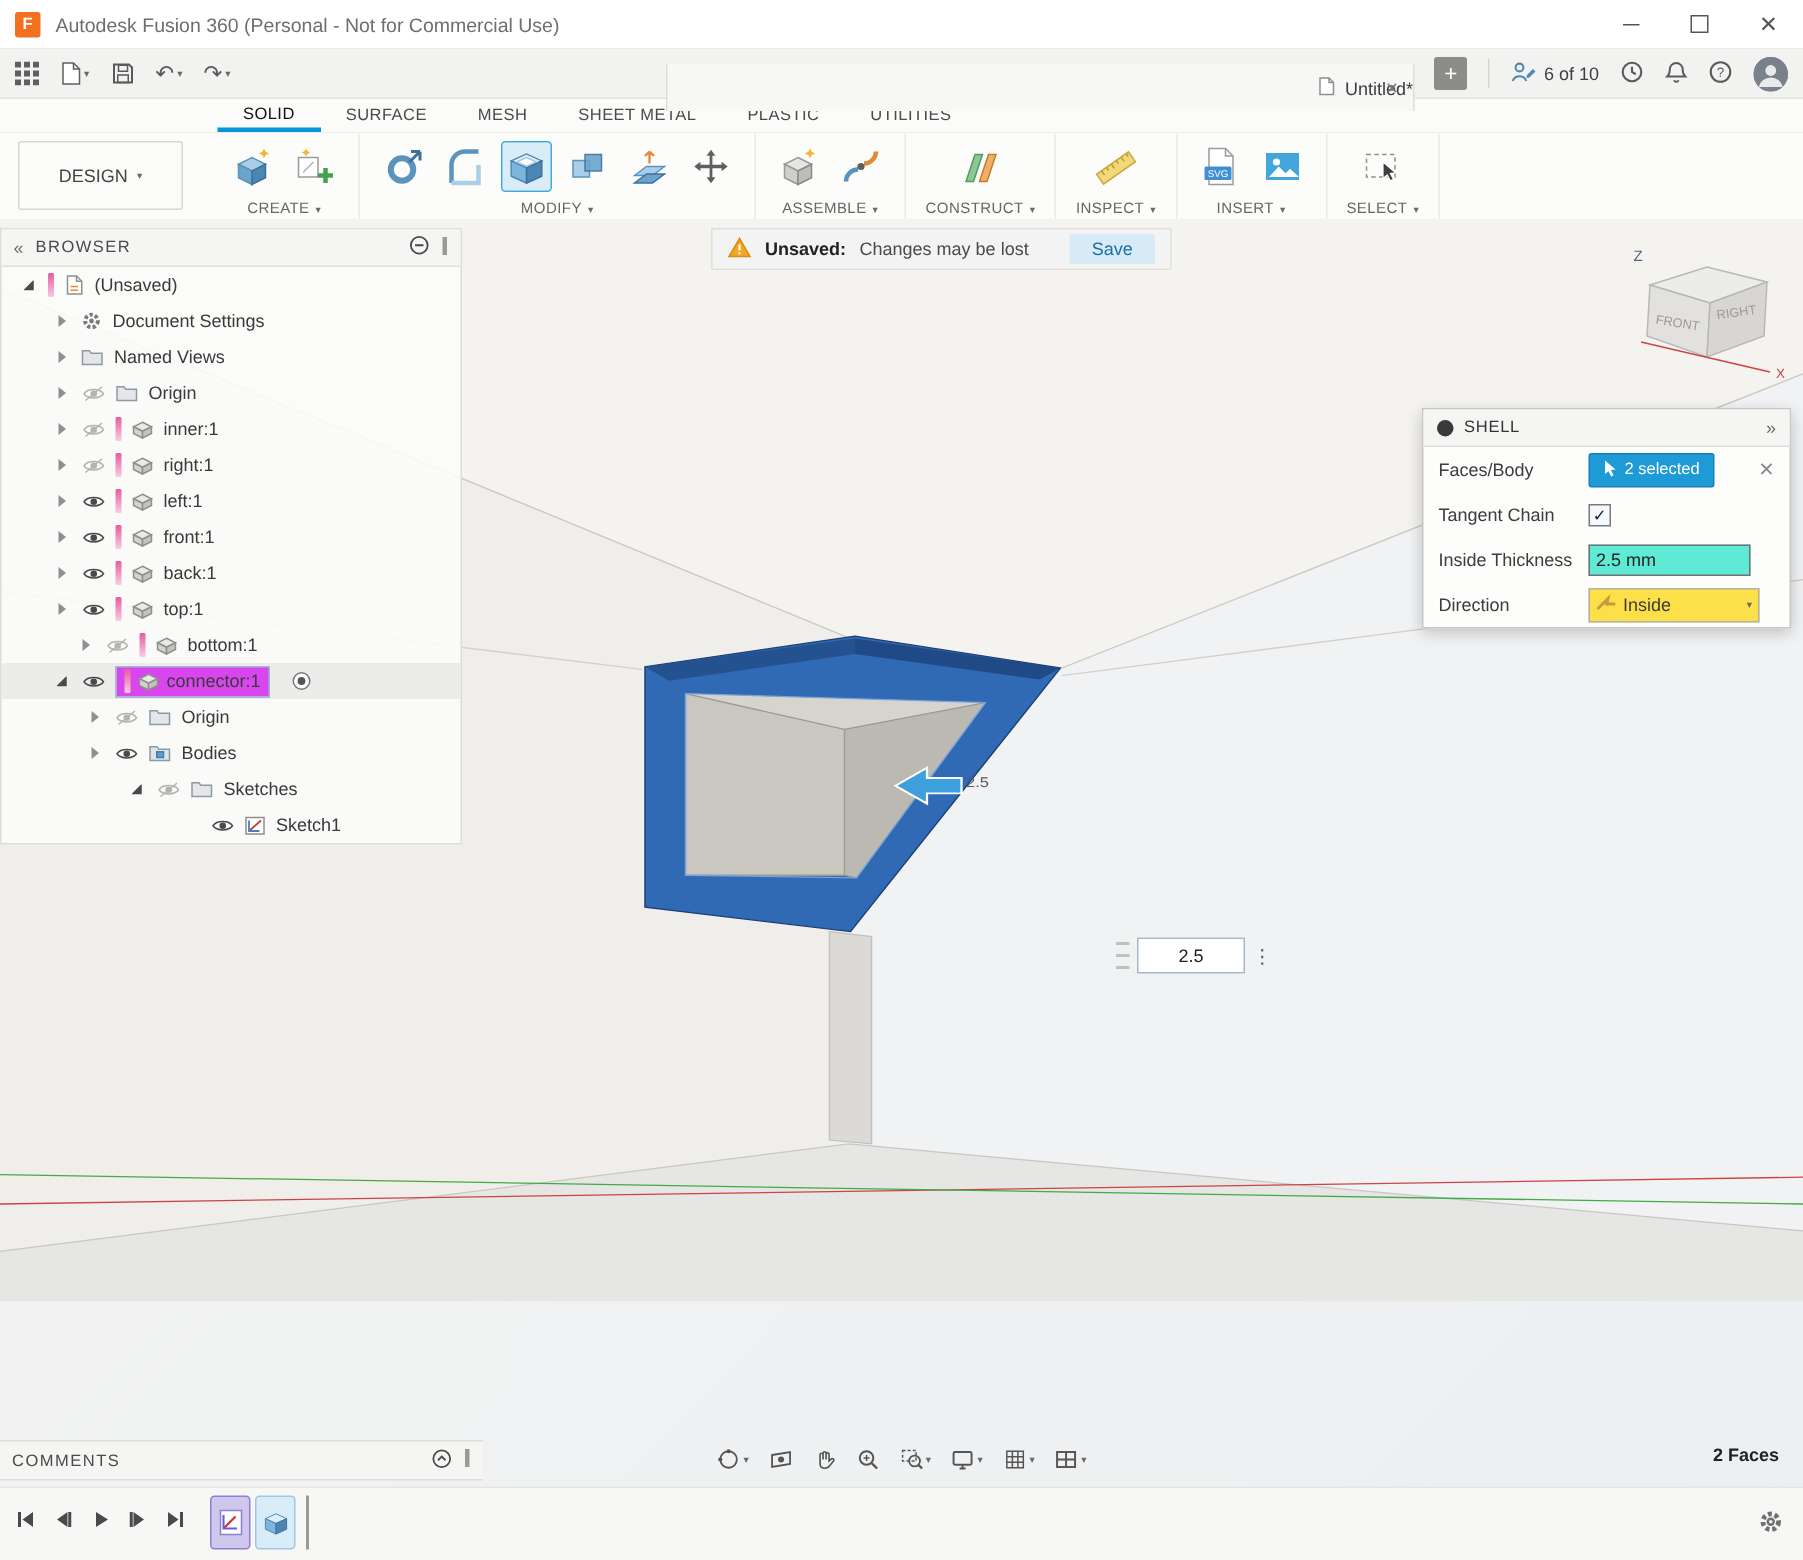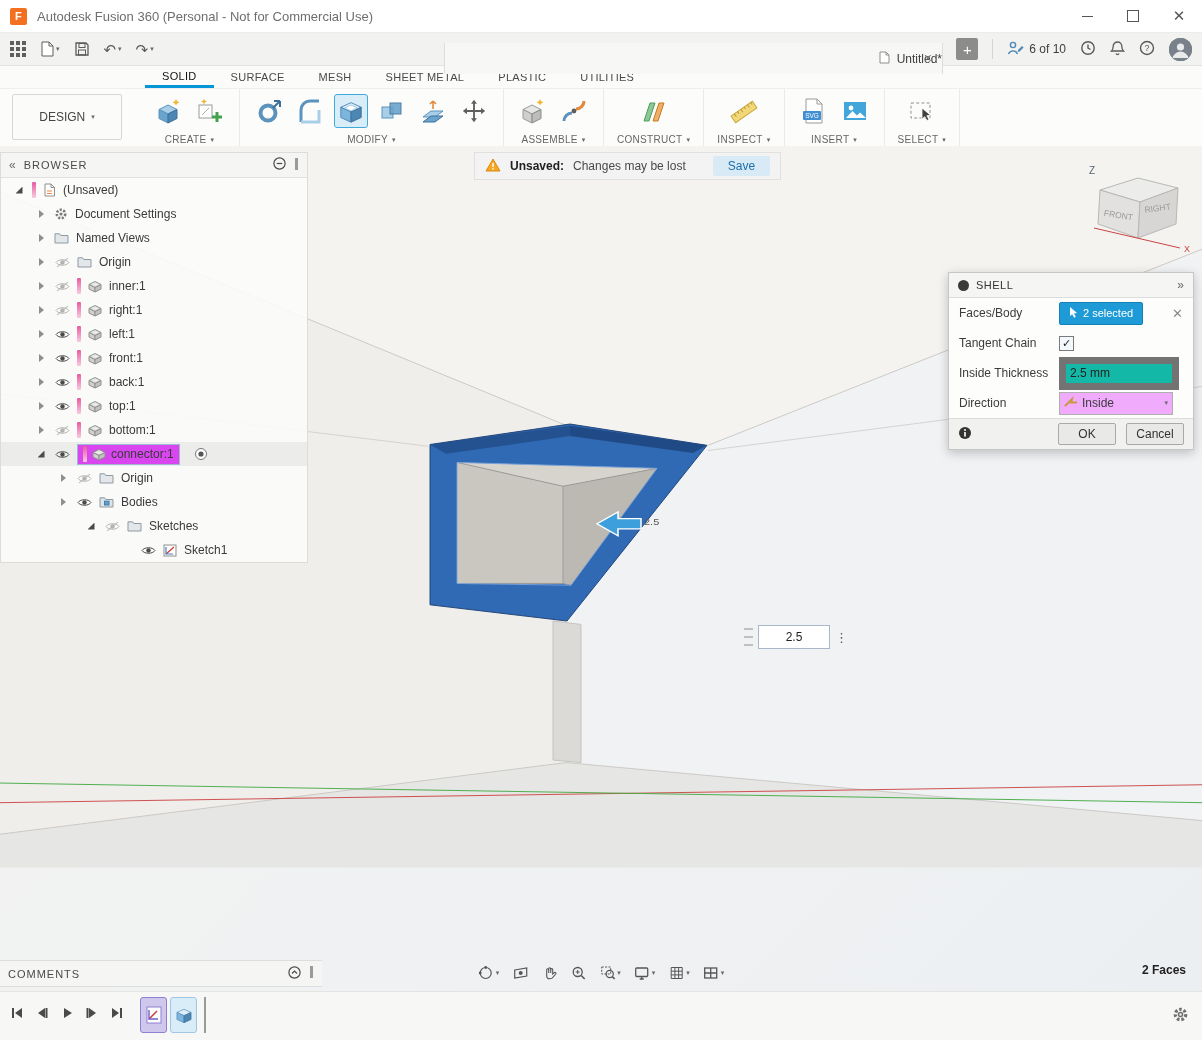--- a/index.html
+++ b/index.html
@@ -74,22 +74,22 @@
   .dlg-dot{width:11px;height:11px;border-radius:50%;background:#3a3a3a;flex:none;}
   .dlg-title{font-size:11px;color:#333;letter-spacing:.5px;text-align:right;}
   .dlg-head .spacer{flex:1;}
   .dbl-chev{color:#666;font-size:12px;}
   .dlg-row{height:30px;display:flex;align-items:center;padding:0 10px;}
   .dlg-label{width:100px;flex:none;color:#3c3c3c;}
   .chip{background:#1e9bd7;border:1px solid #1580b8;color:#fff;font-size:11px;height:21px;display:inline-flex;align-items:center;gap:5px;padding:0 9px;border-radius:2px;}
   .chip-x{margin-left:auto;color:#8a8a8a;font-size:13px;}
   .checkbox{width:13px;height:13px;border:1px solid #7a7a7a;background:#f4f9fd;display:flex;align-items:center;justify-content:center;font-size:11px;color:#222;}
   .checkbox.checked::after{content:"✓";}
-  .dlg-input{width:98px;height:19px;border:7px solid #737373;background:#14b8a6;font-size:12px;padding:0 4px;color:#222;font-family:inherit;}
-  .dropdown{width:104px;height:21px;border:1px solid #afafae;background:#f0abfc;display:flex;align-items:center;gap:5px;padding:0 4px;}
+  .dlg-input{width:98px;height:19px;border:1px solid #737373;background:#5eead4;font-size:12px;padding:0 4px;color:#222;font-family:inherit;}
+  .dropdown{width:104px;height:21px;border:1px solid #afafae;background:#fde047;display:flex;align-items:center;gap:5px;padding:0 4px;}
   .dropdown .spacer{flex:1;}
   .dlg-foot{height:30px;display:flex;align-items:center;background:#f1f1f0;border-top:1px solid #dcdcdb;padding:0 9px;gap:10px;}
   .dlg-foot .spacer{flex:1;}
   .btn{min-width:56px;height:20px;background:#e9e9e8;border:1px solid #a9a9a8;border-radius:2px;display:flex;align-items:center;justify-content:center;font-size:12px;color:#333;}
   
   .mini-wrap{position:absolute;left:744px;top:479px;display:flex;align-items:center;gap:5px;z-index:3;}
   .mini-grip{width:9px;height:14px;border-top:2px solid #c0c0bf;border-bottom:2px solid #c0c0bf;background:linear-gradient(#0000 45%,#c0c0bf 45%,#c0c0bf 55%,#0000 55%);}
   .mini-input{width:66px;height:20px;border:1px solid #a8b8c8;background:#fff;text-align:center;font-size:12px;color:#222;font-family:inherit;}
   .dots{color:#5a5a5a;font-size:13px;line-height:1;}
   
@@ -593,21 +593,21 @@
             <span class="stripe"></span>
             <span class="bicon">
               <svg width="14" height="13" viewBox="0 0 14 13">
                 <polygon points="7,1.5 13,4.5 7,7.5 1,4.5" fill="#e9e9e8" stroke="#8f8f8e"></polygon>
                 <polygon points="1,4.5 7,7.5 7,12 1,9" fill="#d2d2d1" stroke="#8f8f8e"></polygon>
                 <polygon points="13,4.5 7,7.5 7,12 13,9" fill="#c2c2c1" stroke="#8f8f8e"></polygon>
               </svg>
             </span>
             <span class="blabel">top:1</span>
           </div>
-          <div class="brow" style="padding-left: 34px;">
+          <div class="brow" style="padding-left: 50px;">
             <span class="tri collapsed"></span>
             <span class="eye">
               <svg width="15" height="11" viewBox="0 0 15 11">
                 <path d="M1 5.5C3.5 1.8 11.5 1.8 14 5.5C11.5 9.2 3.5 9.2 1 5.5Z" fill="none" stroke="#b3b3b2"></path>
                 <circle cx="7.5" cy="5.5" r="2.2" fill="#b3b3b2"></circle>
                 <line x1="2" y1="10" x2="13" y2="1" stroke="#b3b3b2"></line>
               </svg>
             </span>
             <span class="stripe"></span>
             <span class="bicon">
@@ -753,30 +753,20 @@
         <span class="dlg-label">Direction</span>
         <span class="dropdown">
           <span><svg width="13" height="11" viewBox="0 0 13 11">
                 <path d="M1 10L8 3l-.8 3.6H13" fill="none" stroke="#c99a3f" stroke-width="2"></path>
               </svg></span>
           <span>Inside</span>
           <span class="spacer"></span>
           <span class="mini-caret">▾</span>
         </span>
       </div>
-      <div class="dlg-foot">
-        <span><svg width="14" height="14" viewBox="0 0 14 14">
-              <circle cx="7" cy="7" r="6" fill="#333"></circle>
-              <rect x="6.2" y="6" width="1.6" height="4.6" fill="#fff"></rect>
-              <circle cx="7" cy="3.9" r="1" fill="#fff"></circle>
-            </svg></span>
-        <span class="spacer"></span>
-        <span class="btn">OK</span>
-        <span class="btn">Cancel</span>
-      </div>
     </div>
 
     <div class="mini-wrap">
       <span class="mini-grip"></span>
       <input class="mini-input" value="2.5" style="">
       <span class="dots">⋮</span>
     </div>
 
     <div class="viewcube">
       <svg width="115" height="95" viewBox="0 0 115 95">

